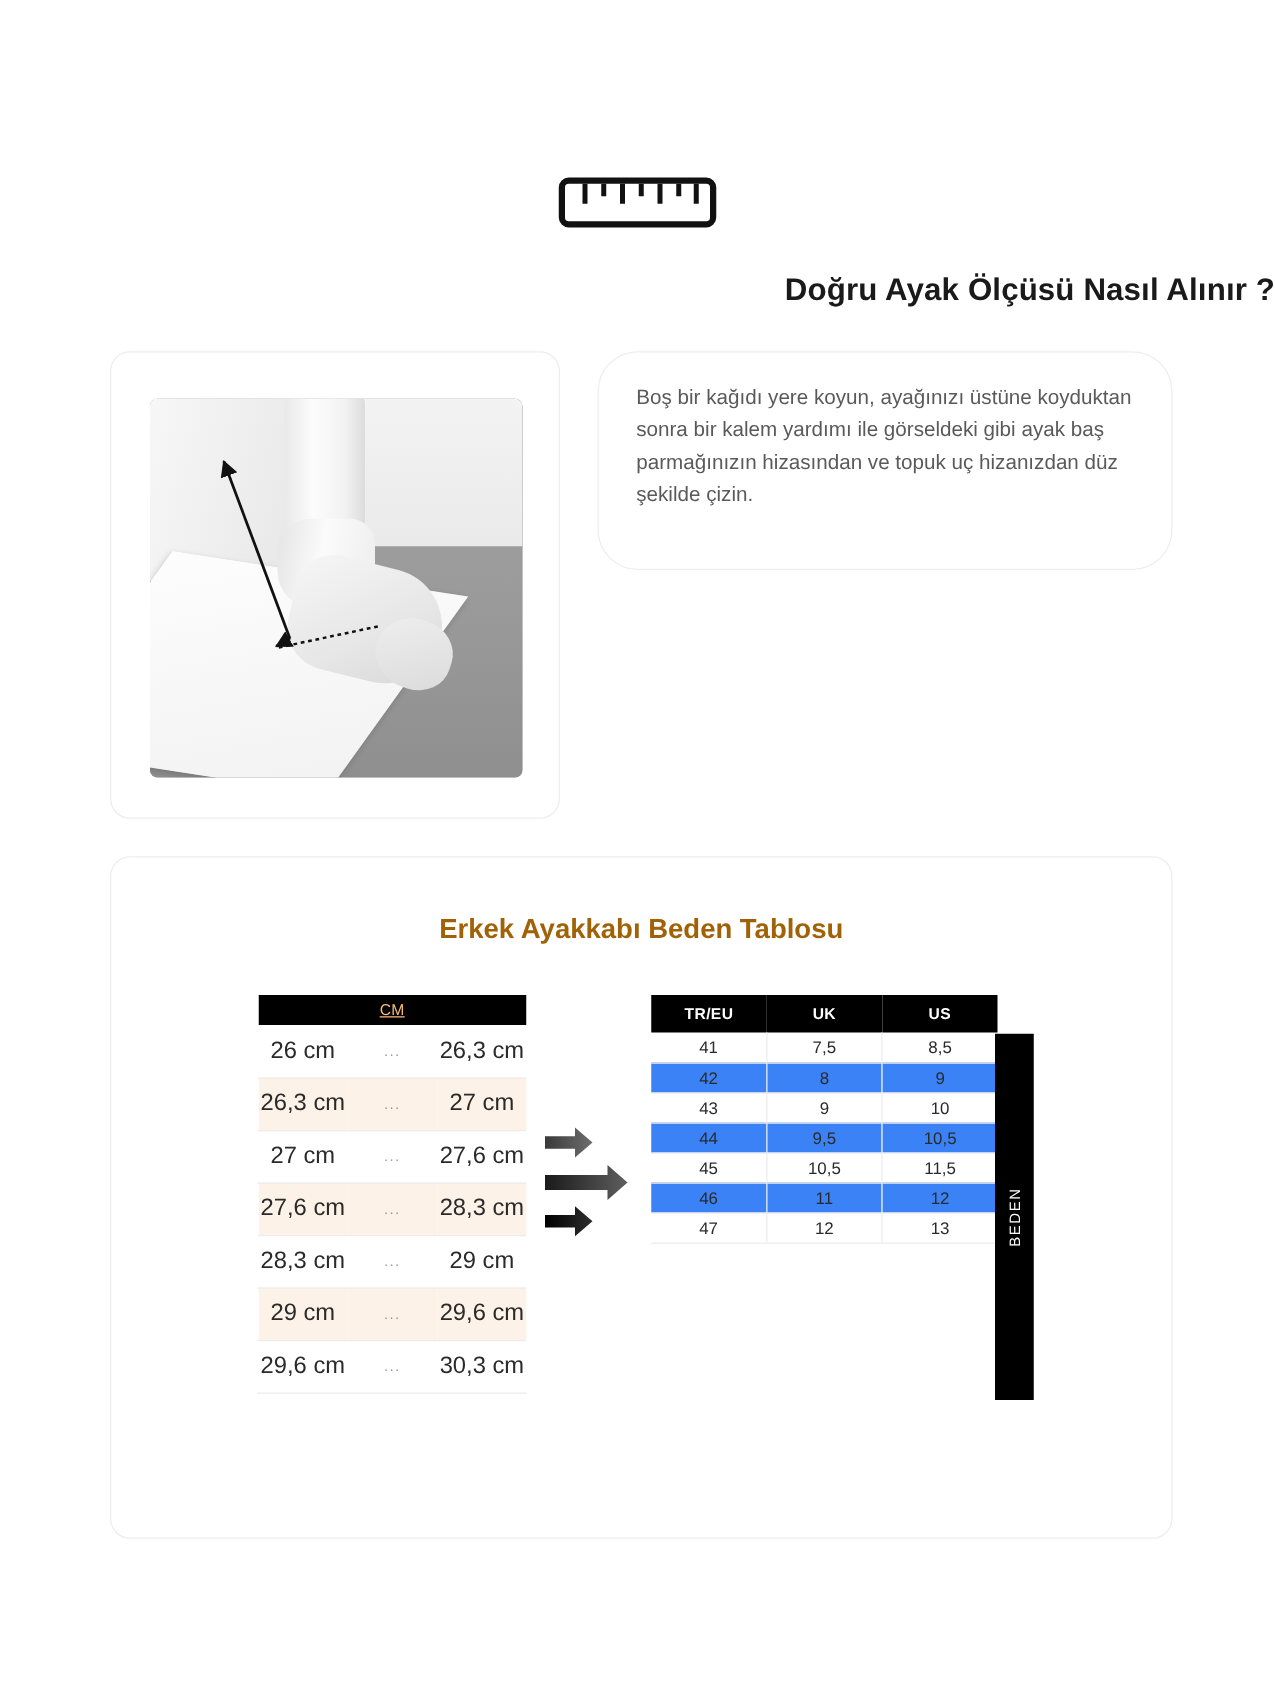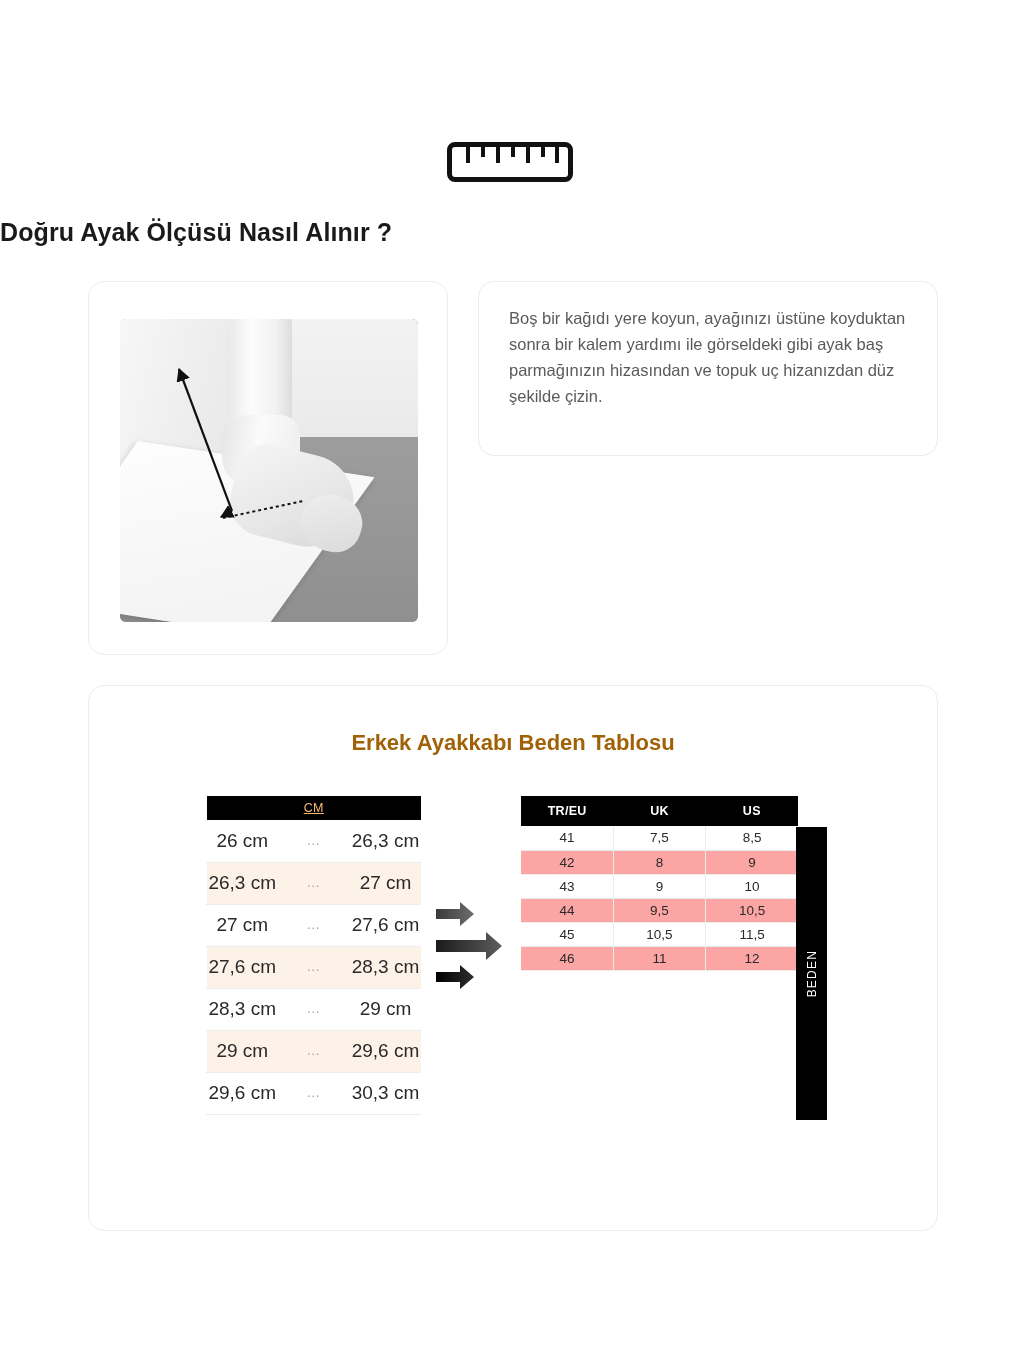--- a/index.html
+++ b/index.html
@@ -41,21 +41,21 @@
     top: 0;
     width: 4px;
     background: #111111;
   }
 
   
   .main-title {
     position: absolute;
     left: 0; right: 0;
     top: 218px;
-    text-align: left;
+    text-align: right;
     font-size: 25px;
     font-weight: bold;
     color: #1a1a1a;
     letter-spacing: 0.1px;
   }
 
   
   .top-section {
     position: absolute;
     left: 88px;
@@ -165,21 +165,21 @@
     height: 210px;
     pointer-events: none;
   }
 
   .text-card {
     position: absolute;
     left: 390px;
     width: 460px;
     background: #ffffff;
     border: 1px solid #ededed;
-    border-radius: 16px;
+    border-radius: 32px;
   }
   .text-card.one { top: 0; height: 175px; }
   .text-card.two { top: 189px; height: 185px; }
 
   .card-text {
     position: absolute;
     left: 30px;
     right: 30px;
     font-size: 16.5px;
     line-height: 26px;
@@ -277,21 +277,21 @@
   }
   .size-table td {
     height: 24px;
     text-align: center;
     font-size: 13.5px;
     color: #2a2a2a;
     border-bottom: 1px solid #ececec;
     border-right: 1px solid #ececec;
   }
   .size-table td:last-child { border-right: none; }
-  .size-table tr.alt td { background: #fca5a5; }
+  .size-table tr.alt td { background: #3b82f6; }
 
   
   .beden-bar {
     position: absolute;
     left: 707px;
     top: 31px;
     width: 31px;
     height: 293px;
     background: #000000;
     display: flex;
@@ -462,20 +462,25 @@
             <tr>
               <td>45</td>
               <td>10,5</td>
               <td>11,5</td>
             </tr>
             <tr class="alt">
               <td>46</td>
               <td>11</td>
               <td>12</td>
             </tr>
+            <tr>
+              <td>47</td>
+              <td>12</td>
+              <td>13</td>
+            </tr>
           </tbody>
       </table>
 
       <div class="beden-bar">
         <span>BEDEN</span>
       </div>
     </div>
   </div>
 </div>
 

